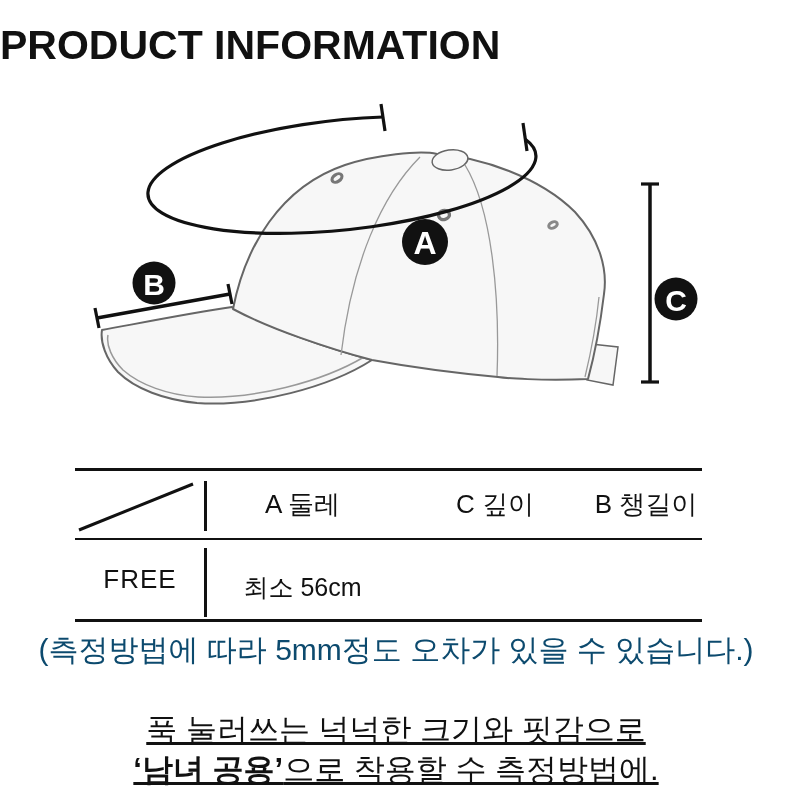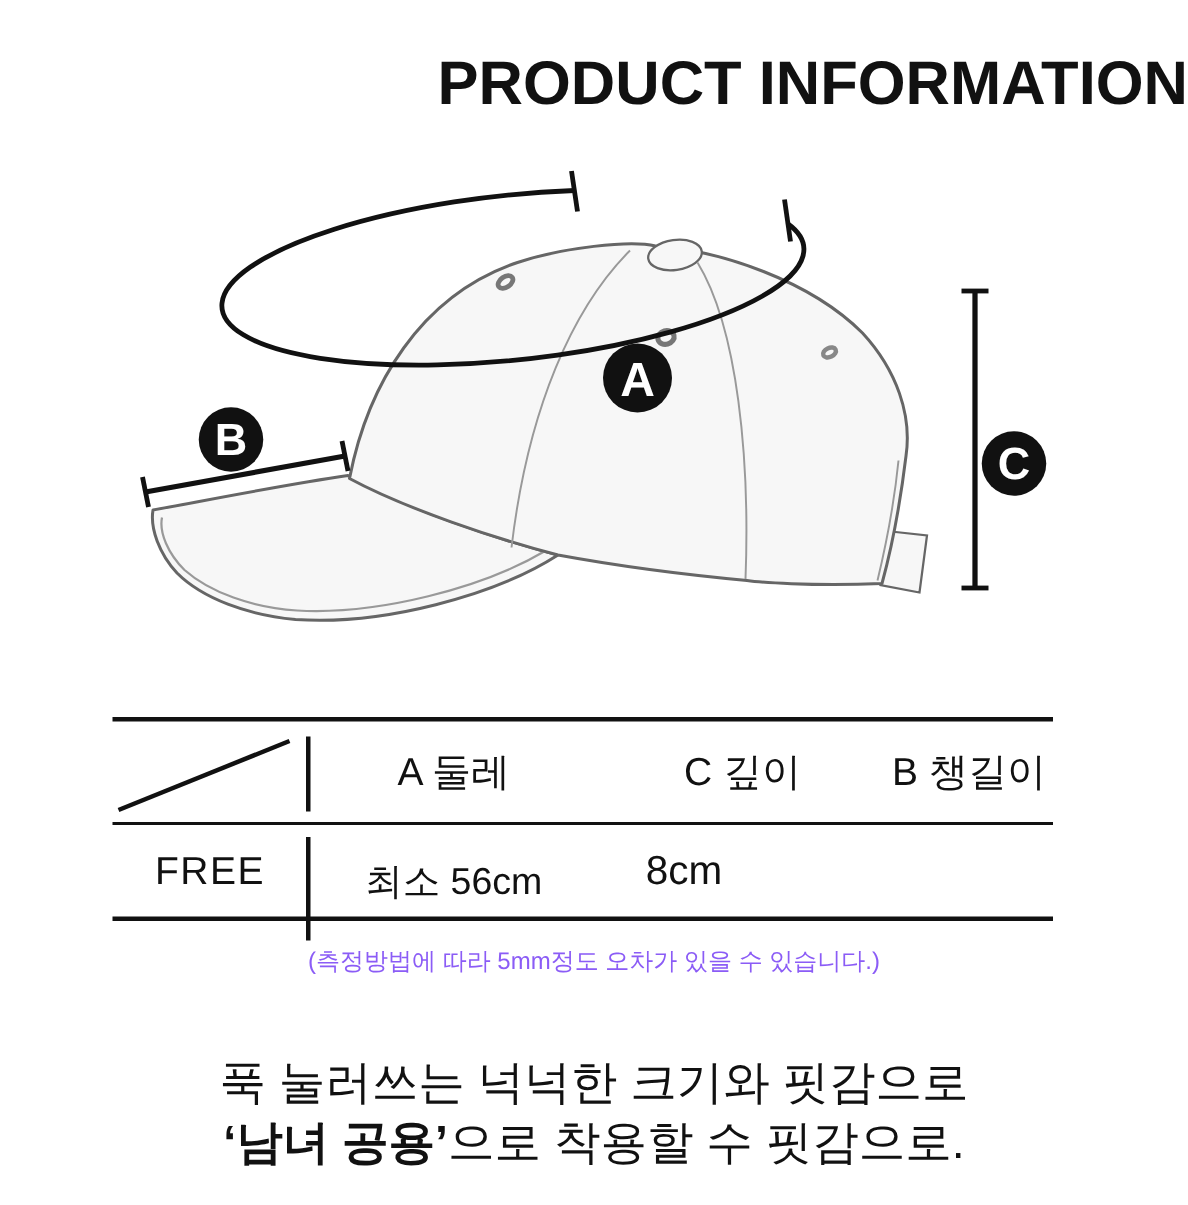--- a/index.html
+++ b/index.html
@@ -6,23 +6,23 @@
   .page{
     position:relative;
     width:792px;height:803px;
     background:#ffffff;
     font-family:"Liberation Sans","DejaVu Sans",sans-serif;
     color:#111;
     overflow:hidden;
   }
   .title{
     margin:0;
-    padding-top:32px;
+    padding-top:22px;
     height:42px;
-    text-align:right;
+    text-align:left;
     font-size:41px;
     font-weight:700;
     letter-spacing:0px;
     color:#111;
   }
   .diagram{
     position:relative;
     margin-top:38px;
     width:792px;height:350px;
   }
@@ -37,21 +37,21 @@
     position:relative;
     margin-left:75px;
     margin-top:16px;
     width:627px;
     border-top:3px solid #111;
     border-bottom:3px solid #111;
     box-sizing:border-box;
   }
   .t-row{display:flex;align-items:flex-end;}
   .t-row.header{height:67px;border-bottom:2px solid #111;}
-  .t-row.data{height:61px;}
+  .t-row.data{height:79px;}
   .cell{
     display:flex;align-items:center;justify-content:center;
     text-align:center;
     font-size:26px;color:#111;
     box-sizing:border-box;
     height:100%;
   }
   .c0{width:130px;position:relative;}
   .c1{width:195px;}
   .c2{width:112px;}
@@ -60,30 +60,31 @@
   .data .cell{font-size:27px;}
   .data .c0{font-size:26px;letter-spacing:1px;}
   .vline{position:absolute;left:129px;width:3px;background:#111;}
   .vline-header{top:10px;height:50px;}
   .vline-data{top:77px;height:69px;}
   .diag-svg{position:absolute;left:0;top:0;}
   
   .note{
     margin:14px 0 0 0;
     text-align:center;
-    font-size:16px;
+    font-size:30px;
     line-height:28px;
-    color:#8b5cf6;
+    color:#0c4a6e;
   }
   .footer{
     margin-top:46px;
     text-align:center;
     font-size:31px;
     line-height:40px;
     color:#111;
+    text-decoration:underline;
   }
   .footer .bold{font-weight:700;}
 </style>
 </head>
 <body>
 
 <div class="page">
 
   <h1 class="title">PRODUCT INFORMATION</h1>
 
@@ -161,26 +162,25 @@
       <div class="cell c3">C 깊이</div>
       <div class="cell c2">B 챙길이</div>
     </div>
     <div class="t-row data">
       <div class="cell c0">FREE</div>
       <div class="cell c1">
         <div class="cell-stack">
           <span>최소 56cm</span>
         </div>
       </div>
-      <div class="cell c2">8cm</div>
     </div>
     <div class="vline vline-header"></div>
     <div class="vline vline-data"></div>
   </div>
 
   <p class="note">(측정방법에 따라 5mm정도 오차가 있을 수 있습니다.)</p>
 
   <div class="footer">
     <div>푹 눌러쓰는 넉넉한 크기와 핏감으로</div>
-    <div><span class="bold">‘남녀 공용’</span><span>으로 착용할 수 핏감으로.</span></div>
+    <div><span class="bold">‘남녀 공용’</span><span>으로 착용할 수 측정방법에.</span></div>
   </div>
 
 </div>
 
 </body></html>

